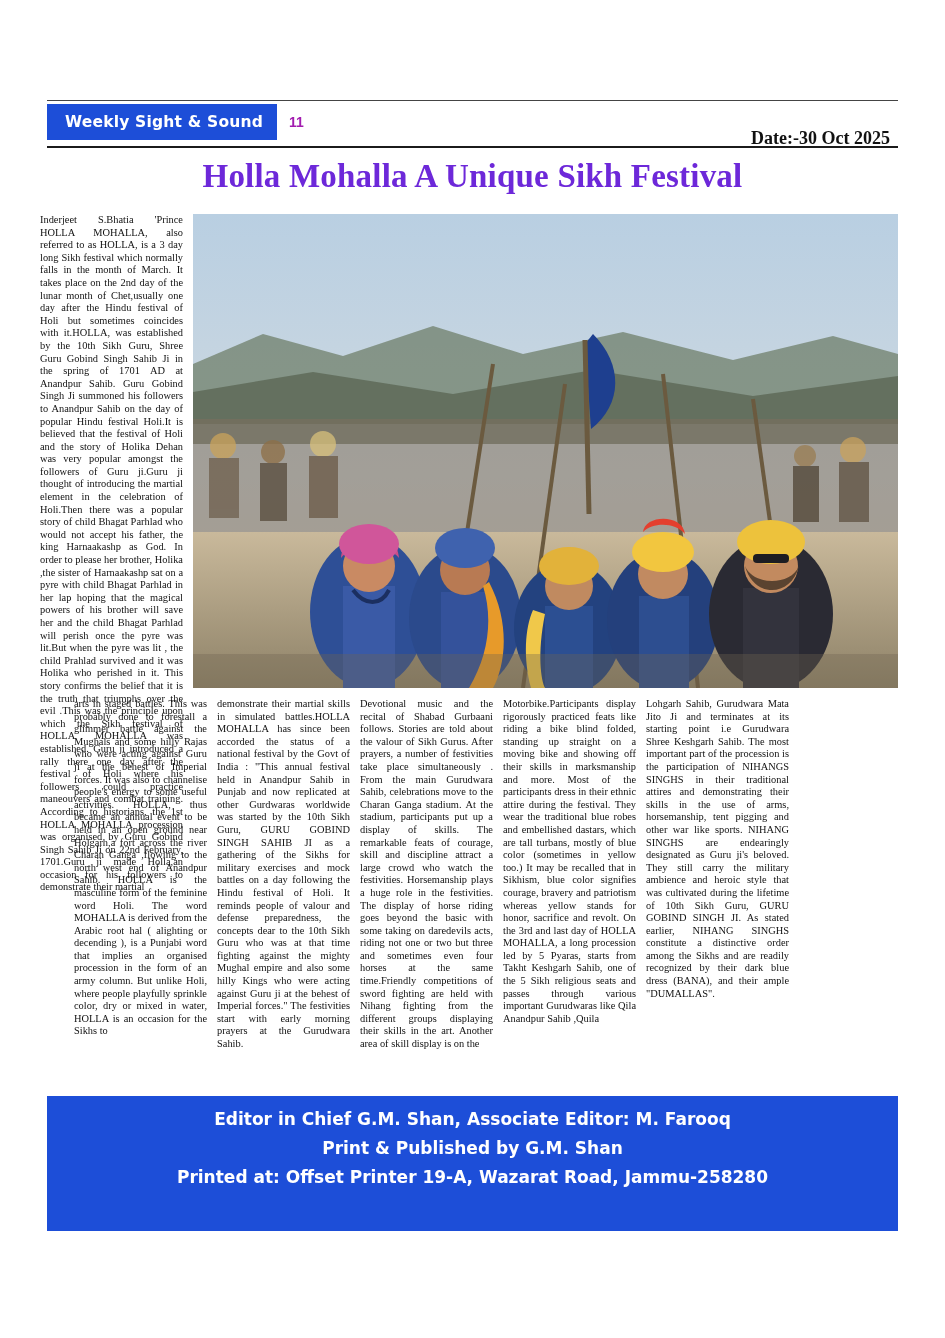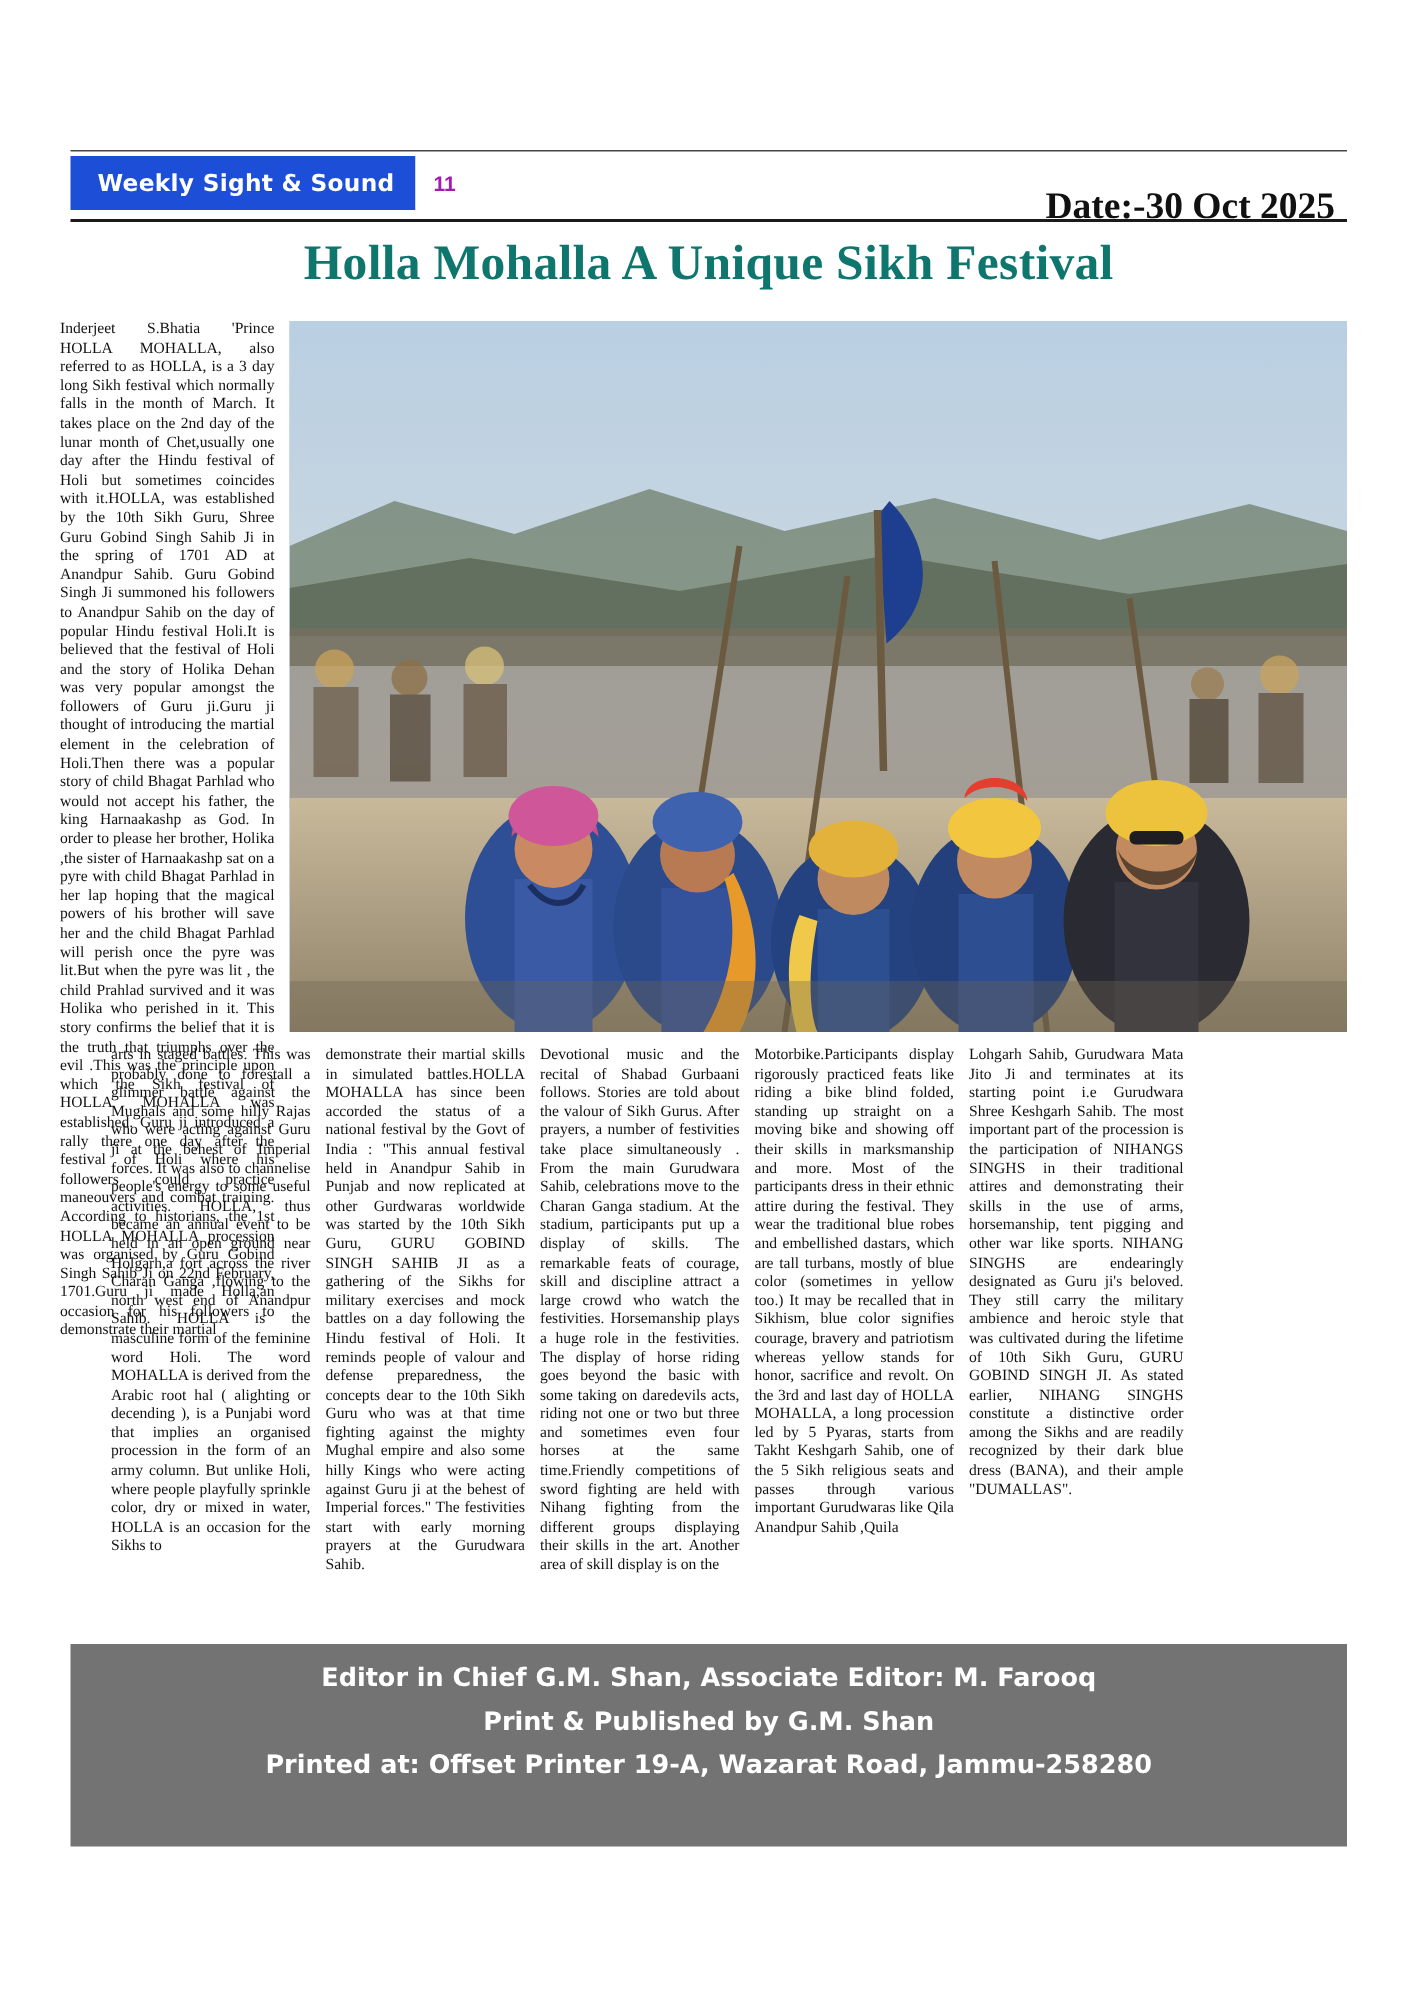--- a/index.html
+++ b/index.html
@@ -56,21 +56,21 @@
     font-size: 14px;
   }
   .masthead-spacer { flex: 1; }
   .masthead-date {
     display: flex;
     align-items: center;
     justify-content: flex-end;
     padding-right: 8px;
     font-family: "Liberation Serif", serif;
     font-weight: bold;
-    font-size: 25px;
+    font-size: 18px;
     color: #111;
     white-space: nowrap;
     margin-top: 32px;
   }
   .rule {
     position: absolute;
     left: 47px;
     width: 851px;
     height: 2px;
     background: #1b1b1b;
@@ -82,21 +82,21 @@
   .headline {
     position: absolute;
     left: 47px;
     top: 158px;
     width: 851px;
     text-align: center;
     font-family: "Liberation Serif", serif;
     font-weight: bold;
     font-size: 33px;
     letter-spacing: 0.2px;
-    color: #0f766e;
+    color: #6d28d9;
   }
 
   
   .lead-col {
     position: absolute;
     left: 40px;
     top: 214px;
     width: 143px;
     font-size: 10.4px;
     line-height: 12.6px;
@@ -140,21 +140,21 @@
   .bcol p { margin: 0; }
   .bcol:last-child { padding-right: 0; }
 
   
   .footer {
     position: absolute;
     left: 47px;
     top: 1096px;
     width: 851px;
     height: 135px;
-    background: #737373;
+    background: #1d4ed8;
     color: #ffffff;
     font-family: "DejaVu Sans", sans-serif;
     font-weight: bold;
     font-size: 17px;
     line-height: 29px;
     text-align: center;
     padding-top: 9px;
     box-sizing: border-box;
   }
   .footer div { white-space: nowrap; }

